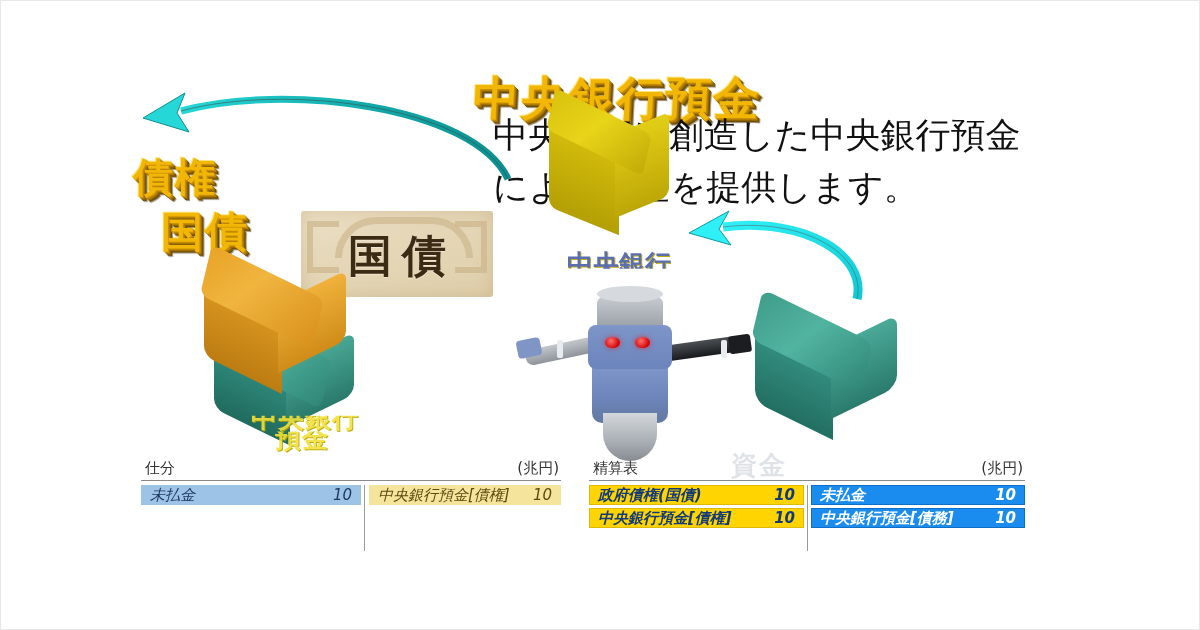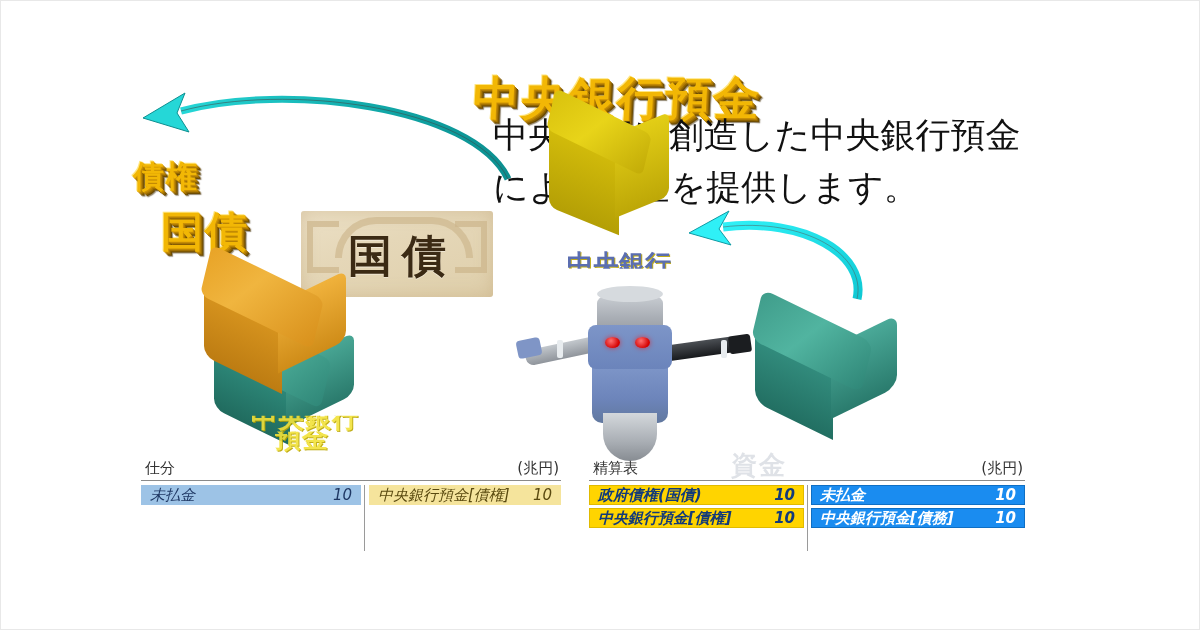--- a/index.html
+++ b/index.html
@@ -25,21 +25,21 @@
     -webkit-background-clip:text;
     background-clip:text;
   }
 
   
   #title-chuo{
     left:472px;top:72px;font-size:46px;line-height:50px;
     transform:skewX(-3deg);
   }
   
-  #label-saiken{left:132px;top:152px;font-size:31px;line-height:48px;}
+  #label-saiken{left:132px;top:152px;font-size:40px;line-height:48px;}
   
   #label-kokusai{left:160px;top:208px;font-size:42px;line-height:46px;}
 
   
   #narration{
     left:492px;top:108px;width:540px;
     font-size:35px;line-height:52px;color:#111;
     font-family:"DejaVu Sans","Liberation Sans",sans-serif;
     letter-spacing:0px;
   }

